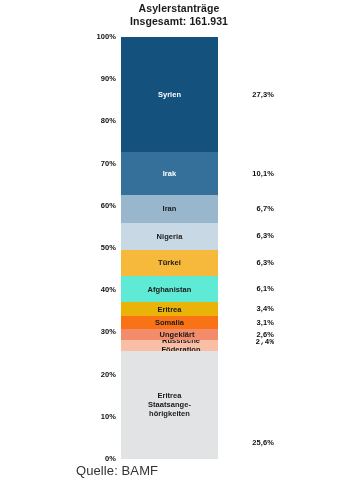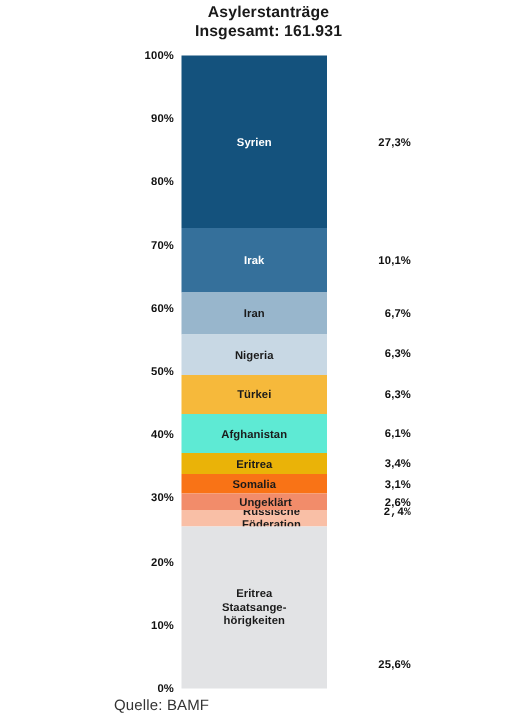--- a/index.html
+++ b/index.html
@@ -105,21 +105,21 @@
     line-height: 8px;
     letter-spacing: 0.1px;
     color: #111111;
   }
 
   
   .source-note {
     position: absolute;
     left: 76px;
     top: 466px;
-    font-size: 10px;
+    font-size: 13px;
     line-height: 9px;
     color: #333333;
     letter-spacing: 0.1px;
   }
 </style>
 </head>
 <body>
 
 <div class="chart-title">
   <span class="line1">Asylerstanträge</span>

